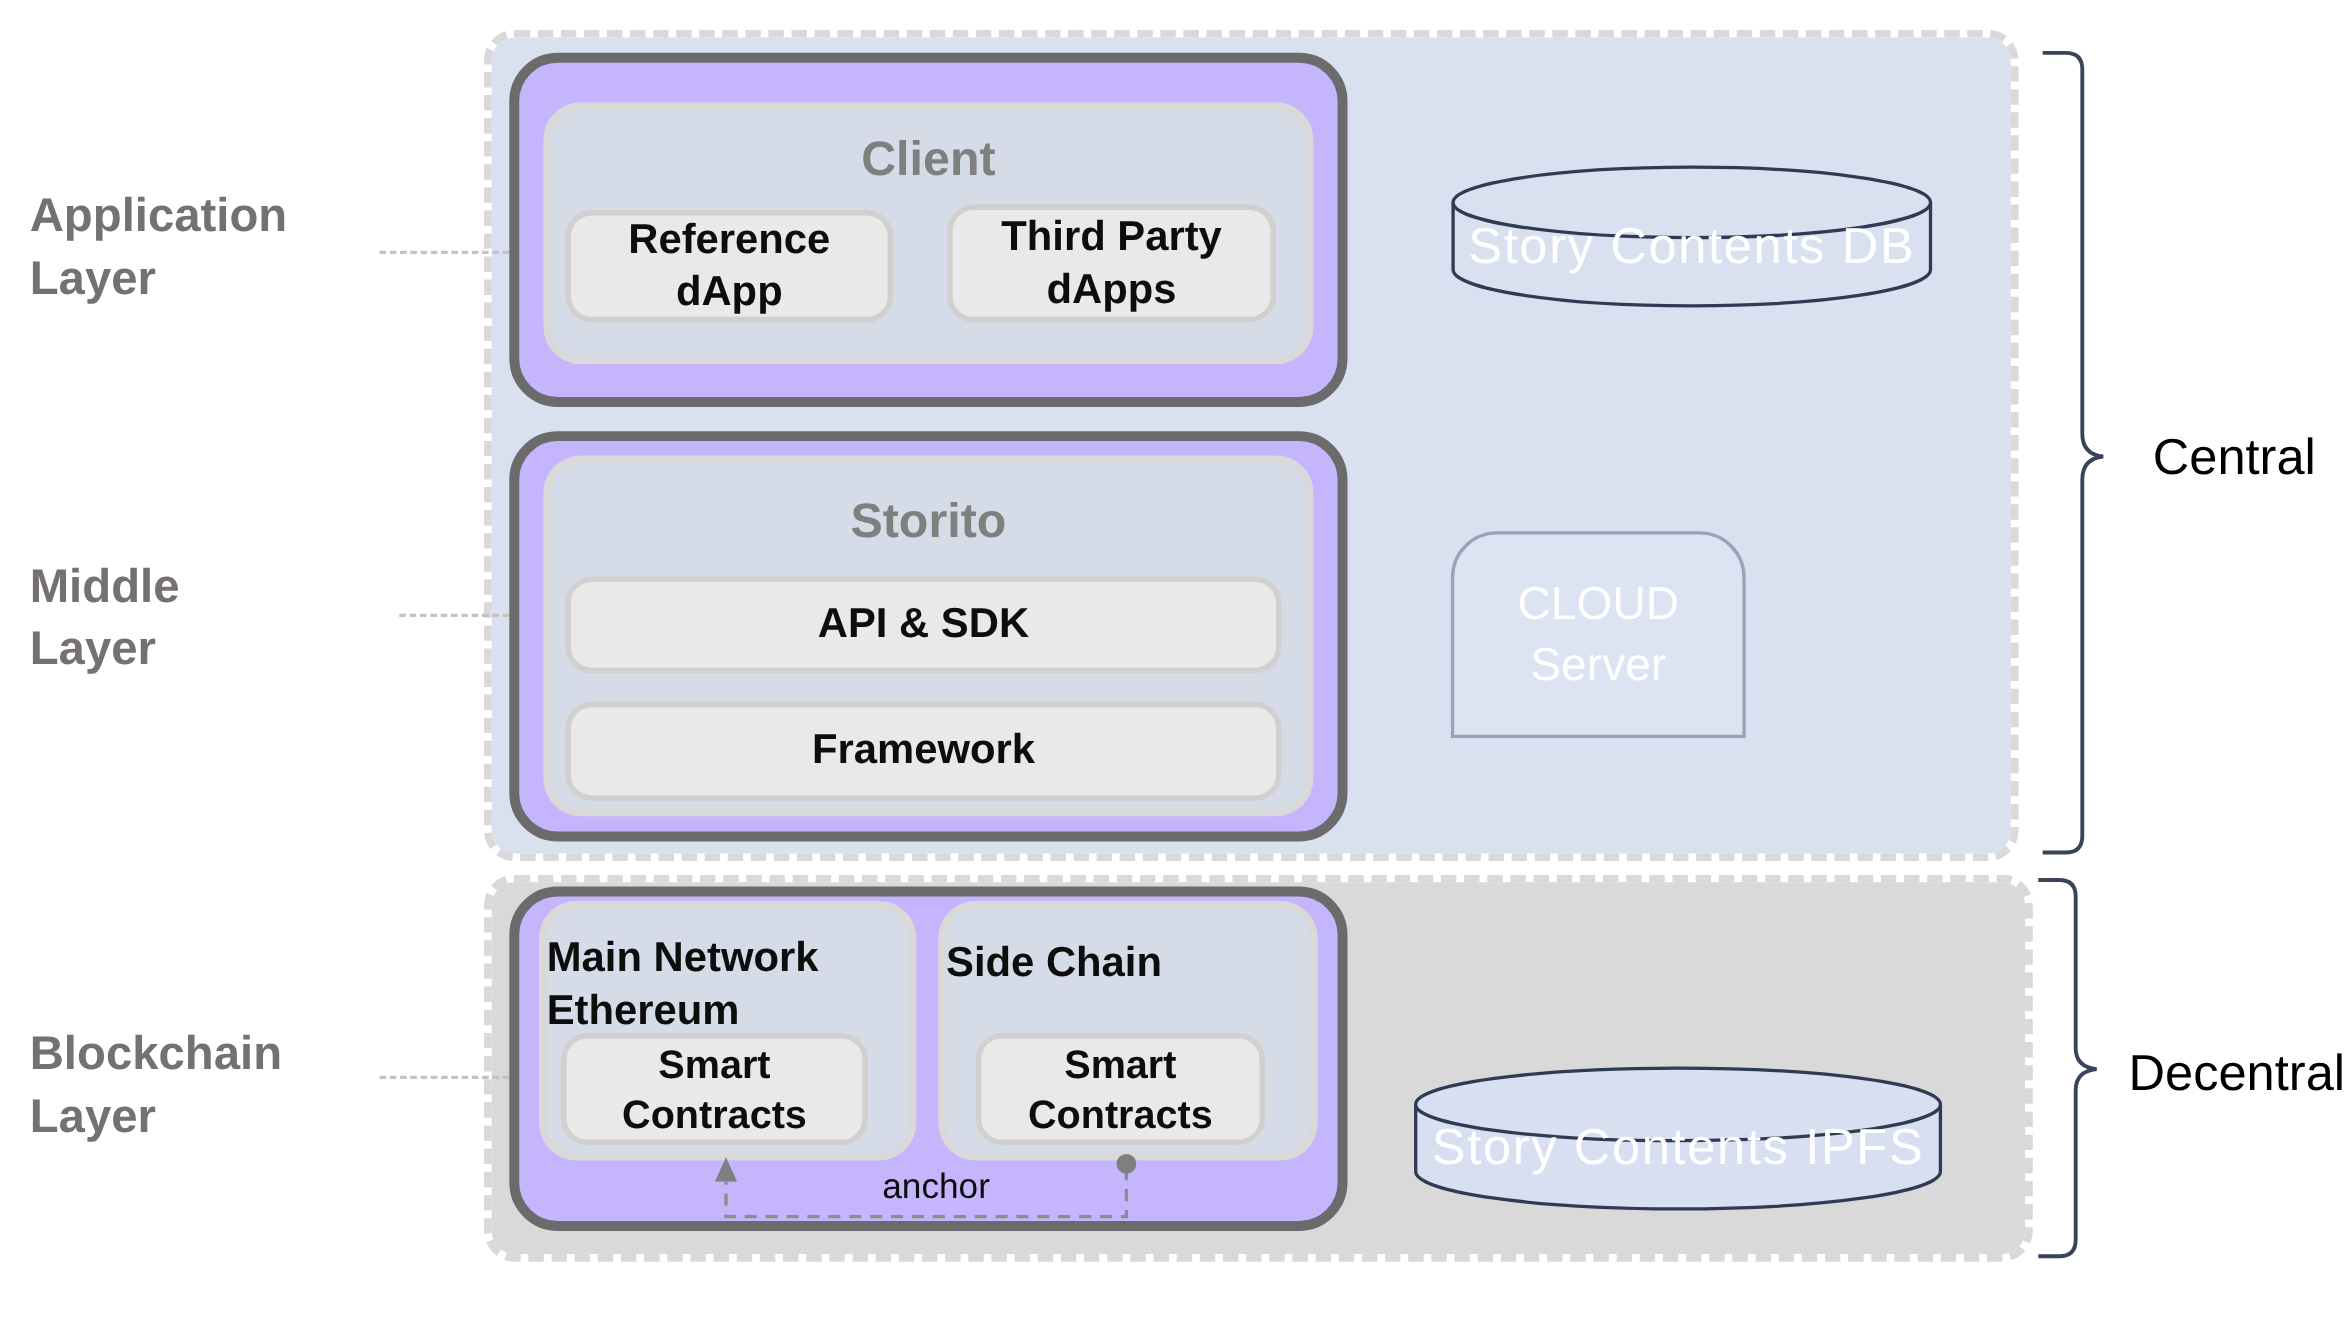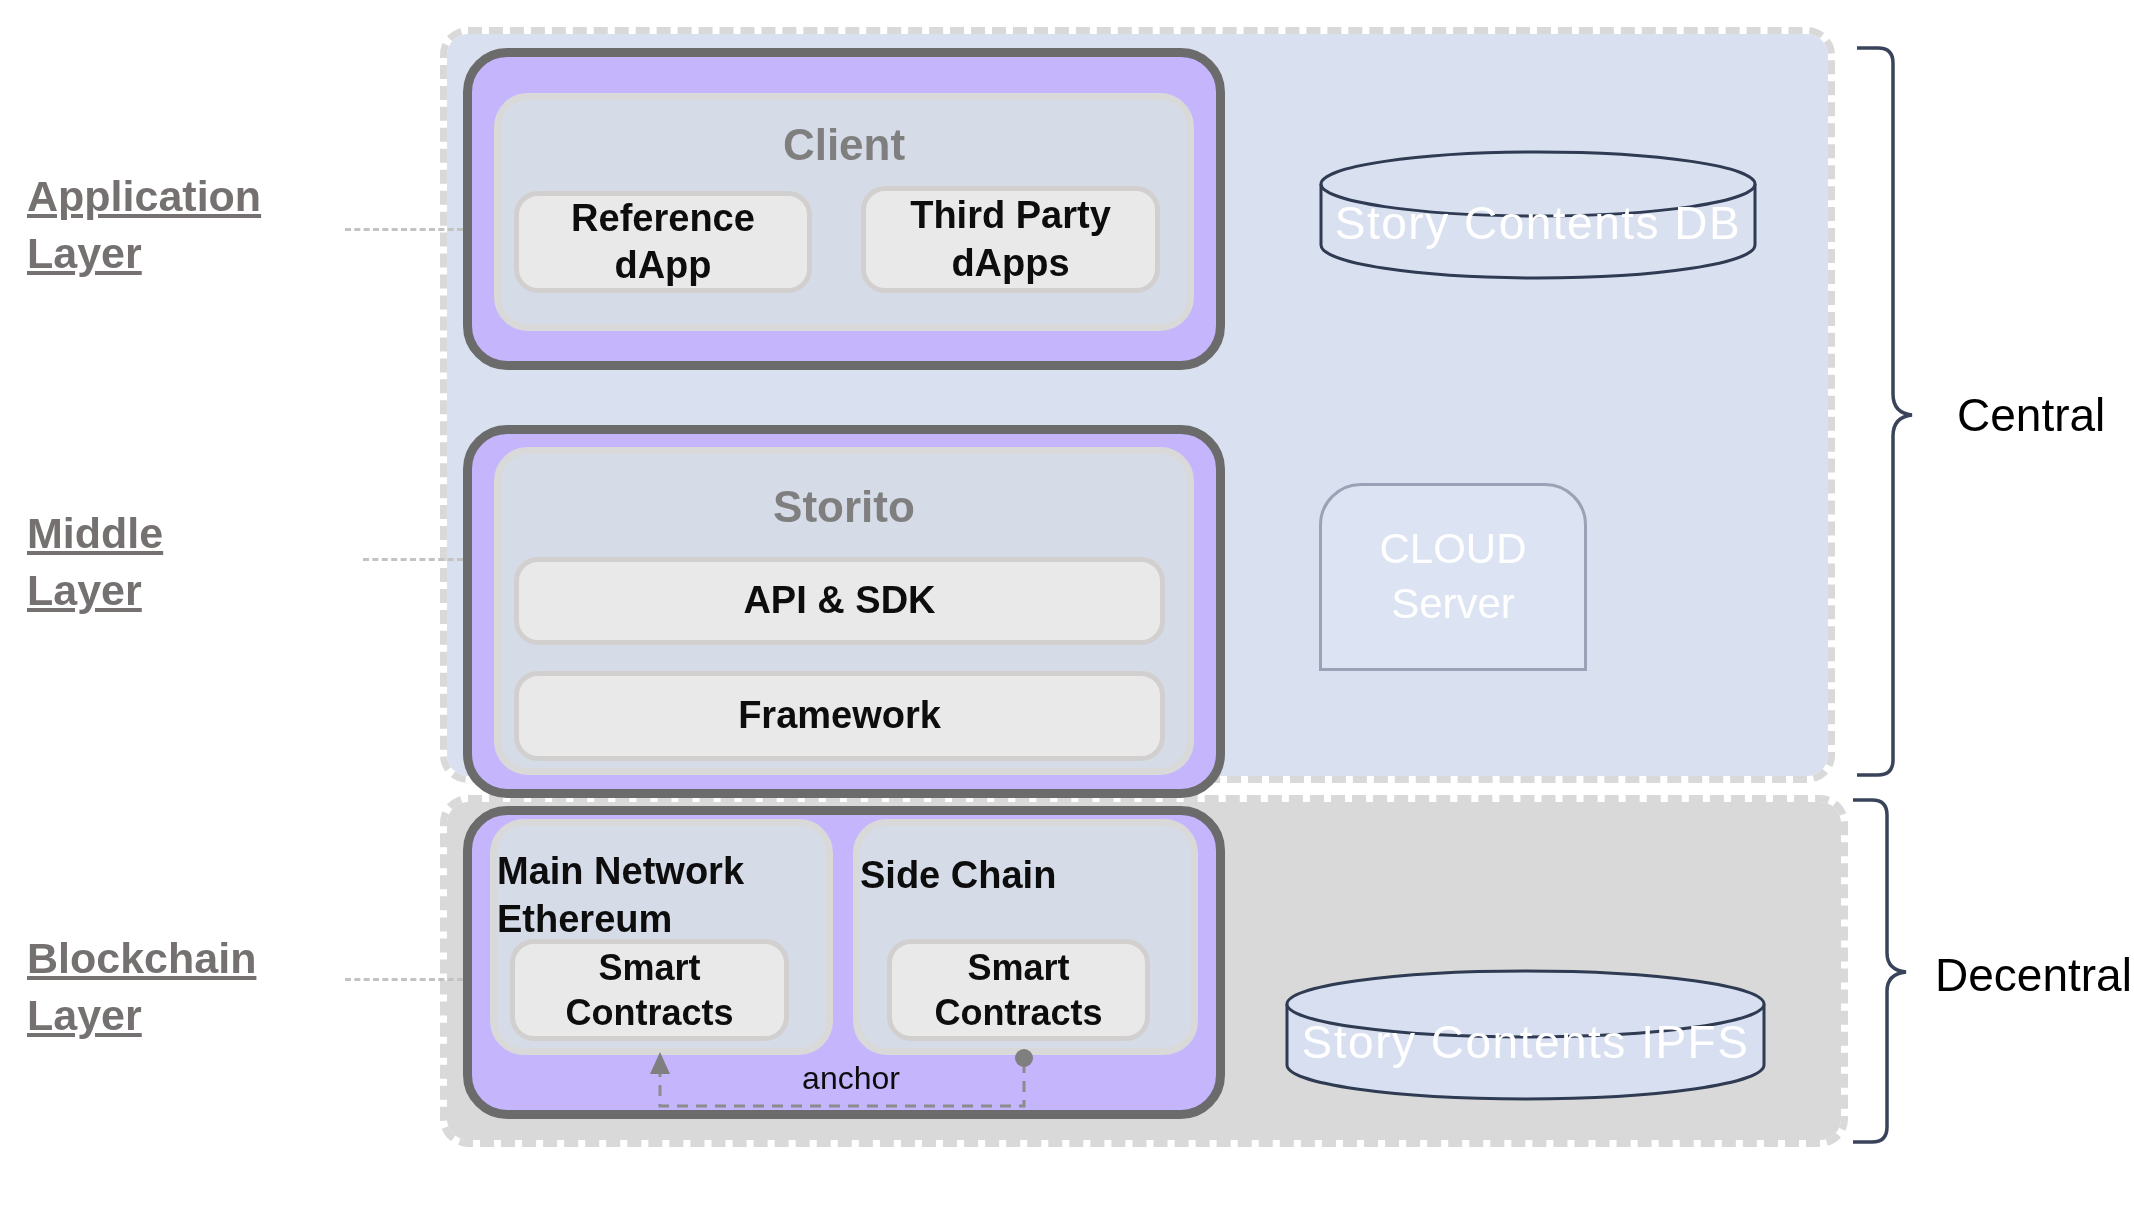--- a/index.html
+++ b/index.html
@@ -7,21 +7,21 @@
   .canvas{position:relative;width:2134px;height:1220px;background:#fff;overflow:hidden;}
   .abs{position:absolute;}
   .pre{white-space:pre-line;}
 
   
   .region{position:absolute;border:7px dashed #d9d9d9;border-radius:28px;background-clip:padding-box;}
   .region-central{left:440px;top:27px;width:1381px;height:742px;background-color:#d9e0f0;}
   .region-decentral{left:440px;top:795px;width:1394px;height:338px;background-color:#d9d9d9;}
 
   
-  .layer-label{position:absolute;left:27px;color:#767171;font-weight:bold;font-size:43px;line-height:1.33;text-decoration:underline;}
+  .layer-label{position:absolute;left:27px;color:#767171;font-weight:bold;font-size:43px;line-height:1.33;}
   .connector{position:absolute;border-top:3px dashed #c3c3c3;height:0;}
 
   
   .outer-box{position:absolute;background:#c4b5fd;border:9px solid #6b6b6b;border-radius:44px;box-sizing:border-box;}
   
   .mid-box{position:absolute;background:#d6dbe8;border:7px solid #d9d9d9;border-radius:34px;box-sizing:border-box;}
   
   .leaf-box{position:absolute;background:#e9e9e9;border:5px solid #d2cfcf;border-radius:24px;box-sizing:border-box;
             display:flex;align-items:center;justify-content:center;text-align:center;
             color:#0d0d0d;font-weight:bold;font-size:38px;line-height:1.25;}
@@ -68,21 +68,21 @@
 dApp</div>
     </div>
   </div>
 
   <svg class="abs" style="left:1318px;top:148px;" width="440" height="136" viewBox="0 0 440 136">
     <path d="M3,36 L3,97 A217,33 0 0 0 437,97 L437,36" stroke="#2f3b52" stroke-width="3" fill="#d9e0f0"></path>
     <ellipse cx="220" cy="36" rx="217" ry="32" stroke="#2f3b52" stroke-width="3" fill="#d9e0f0"></ellipse>
   </svg>
   <div class="cyl-label" style="left:1318px;top:196px;width:440px;">Story Contents DB</div>
 
-  <div class="outer-box" style="left:463px;top:425px;width:762px;height:373px;">
+  <div class="outer-box" style="left:463px;top:392px;width:762px;height:373px;">
     <div class="mid-box" style="left:22px;top:13px;width:700px;height:328px;">
       <div class="mid-title" style="top:28px;">Storito</div>
       <div class="leaf-box" style="left:13px;top:217px;width:651px;height:90px;">Framework</div>
       <div class="leaf-box" style="left:13px;top:103px;width:651px;height:88px;">API &amp; SDK</div>
     </div>
   </div>
 
   <div class="cloud-box pre">CLOUD
 Server</div>
 

